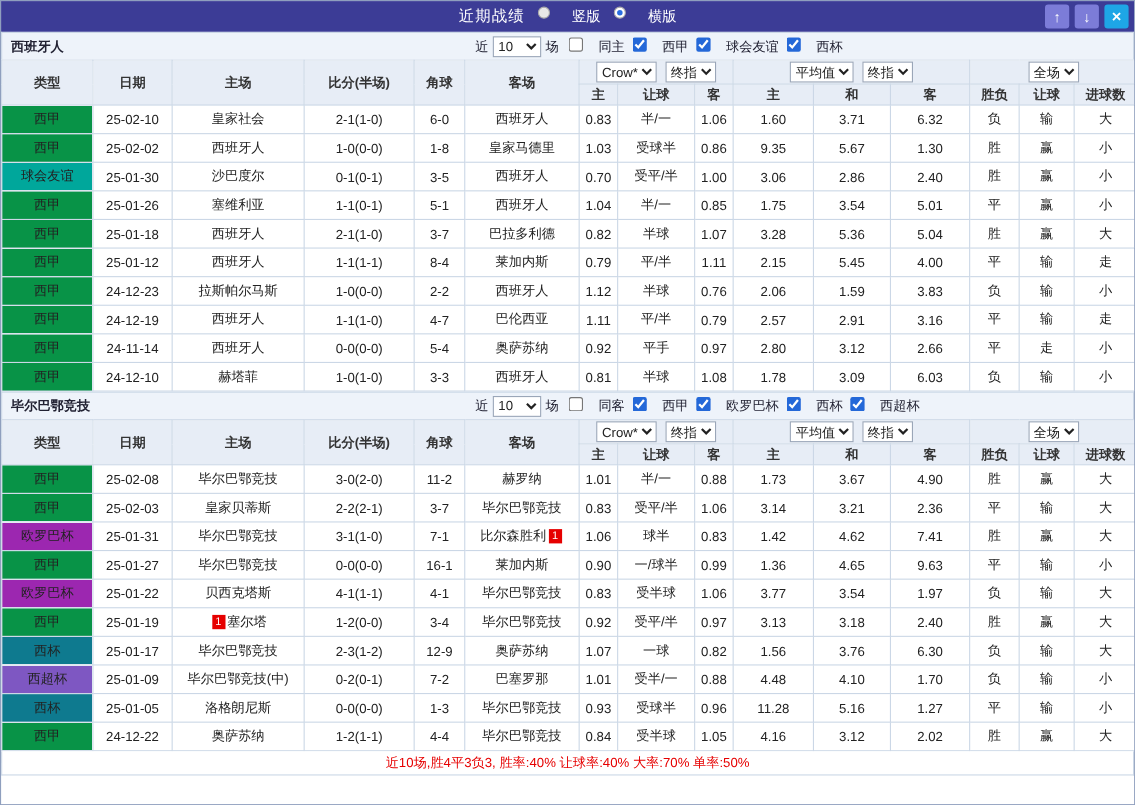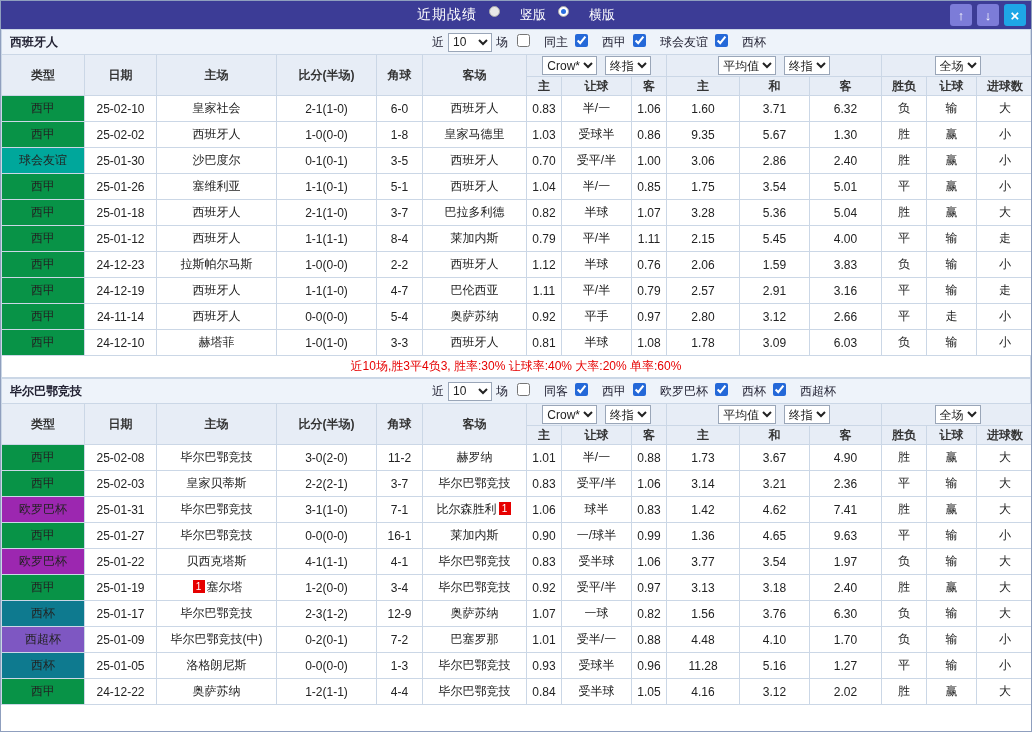--- a/index.html
+++ b/index.html
@@ -317,21 +317,20 @@
             <td>1.08</td>
             <td>1.78</td>
             <td>3.09</td>
             <td>6.03</td>
             <td class="c-blue">负</td>
             <td class="c-blue">输</td>
             <td class="c-green">小</td>
           </tr>
         </tbody>
     </table>
-    <div class="summary">近10场,胜3平4负3, 胜率:30% 让球率:40% 大率:20% 单率:60%</div>
   </div>
 
   <div class="section">
     <div class="filter-row">
       <span class="team-name">毕尔巴鄂竞技</span>
       <div class="filters">
         <span>近</span>
         <select class="sel cnt"><option>10</option></select>
         <span>场</span>
         <span class="checks">
@@ -574,15 +573,16 @@
             <td>1.05</td>
             <td>4.16</td>
             <td>3.12</td>
             <td>2.02</td>
             <td class="c-red">胜</td>
             <td class="c-red">赢</td>
             <td class="c-red">大</td>
           </tr>
         </tbody>
     </table>
+    <div class="summary">近10场,胜4平3负3, 胜率:40% 让球率:40% 大率:70% 单率:50%</div>
   </div>
 
 </div>
 
 </body></html>

